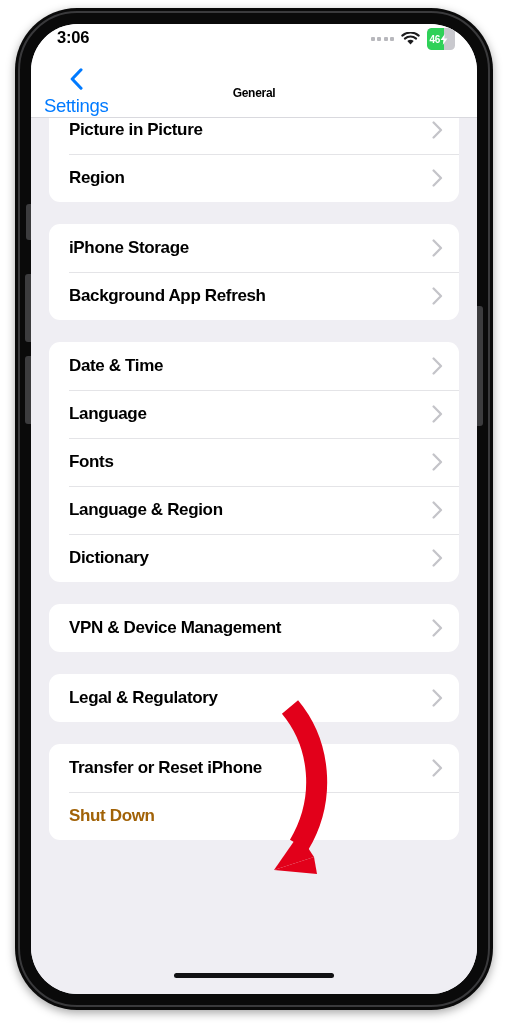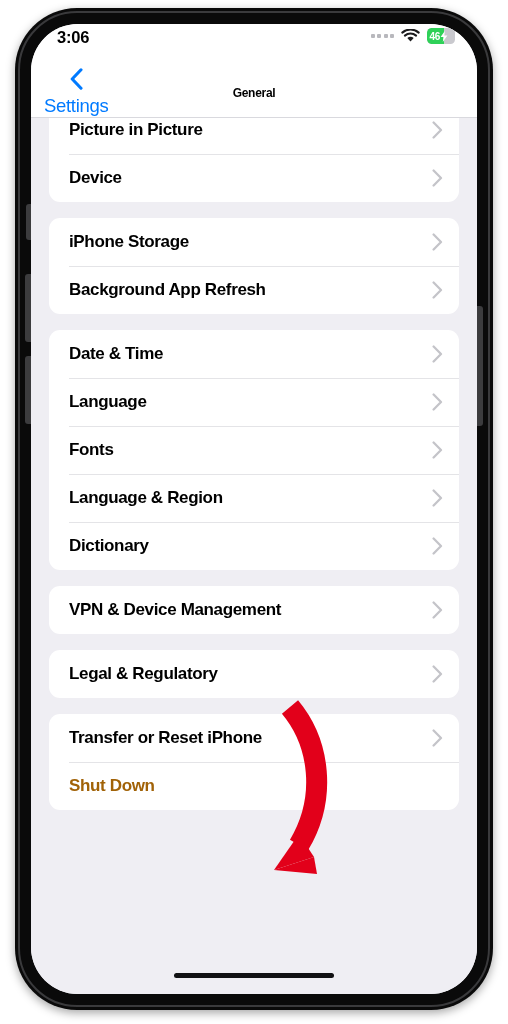--- a/index.html
+++ b/index.html
@@ -81,21 +81,21 @@
   .sig-dots { display: flex; gap: 2.5px; align-items: center; }
   .sig-dots i {
     display: block;
     width: 4px; height: 4px;
     background: #b8b8bd;
     border-radius: 1px;
   }
   .wifi-ico { display: block; }
   .battery {
     position: relative;
-    width: 28px; height: 16px;
+    width: 28px; height: 22px;
     border-radius: 4.5px;
     background: #c9c9ce;
     display: flex;
     align-items: center;
     overflow: hidden;
   }
   .battery::after {
     content: "";
     position: absolute;
     right: -3px; top: 4.5px;
@@ -165,21 +165,21 @@
     position: absolute;
     top: 94px; left: 0; right: 0; bottom: 0;
     background: #efeef3;
     padding: 0 18px;
     overflow: hidden;
   }
 
   .group {
     background: #ffffff;
     border-radius: 11px;
-    margin-bottom: 16px;
+    margin-bottom: 22px;
     overflow: hidden;
   }
   .group.clipped-top {
     border-top-left-radius: 0;
     border-top-right-radius: 0;
     margin-top: -12px;
   }
 
   .row {
     position: relative;
@@ -278,21 +278,21 @@
 
   <div class="content" id="content-root">
       <div class="group clipped-top">
         <div class="row">
           <span class="row-label">Picture in Picture</span>
           <svg class="chev" width="11" height="18" viewBox="0 0 11 18">
             <path d="M1.6 1.5 L9 9 L1.6 16.5" stroke="#c4c4c9" stroke-width="2.3" fill="none" stroke-linecap="round" stroke-linejoin="round"></path>
           </svg>
         </div>
         <div class="row">
-          <span class="row-label">Device</span>
+          <span class="row-label">Region</span>
           <svg class="chev" width="11" height="18" viewBox="0 0 11 18">
             <path d="M1.6 1.5 L9 9 L1.6 16.5" stroke="#c4c4c9" stroke-width="2.3" fill="none" stroke-linecap="round" stroke-linejoin="round"></path>
           </svg>
         </div>
       </div>
       <div class="group">
         <div class="row">
           <span class="row-label">iPhone Storage</span>
           <svg class="chev" width="11" height="18" viewBox="0 0 11 18">
             <path d="M1.6 1.5 L9 9 L1.6 16.5" stroke="#c4c4c9" stroke-width="2.3" fill="none" stroke-linecap="round" stroke-linejoin="round"></path>

